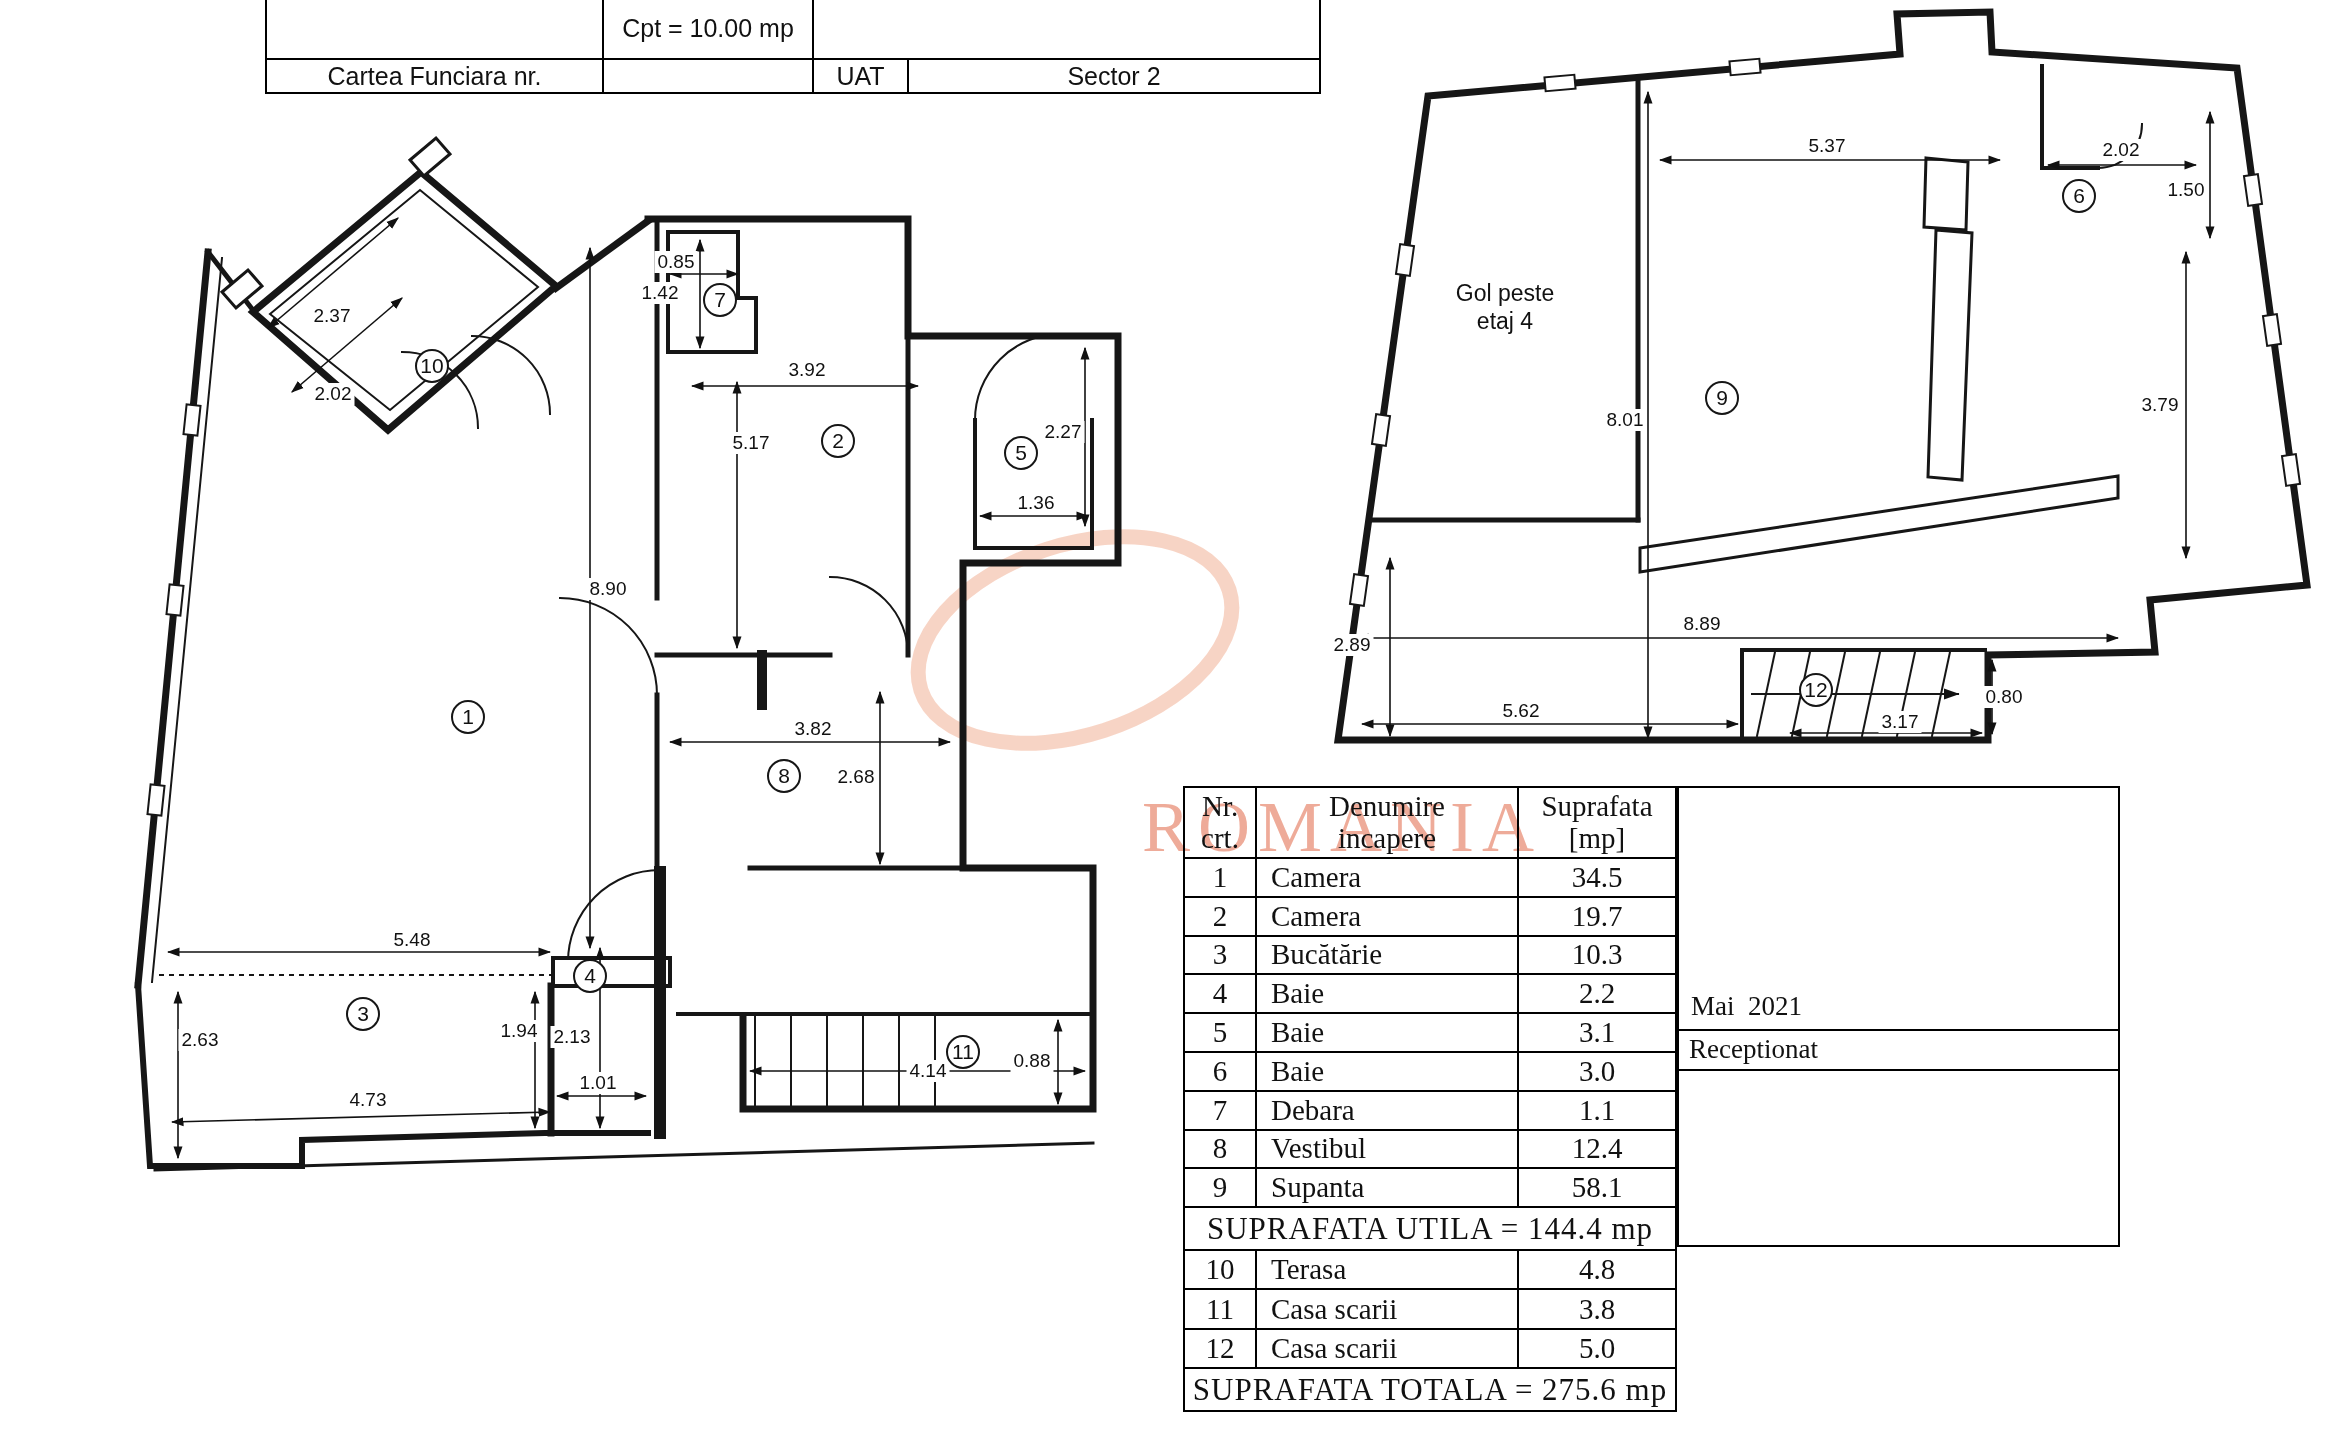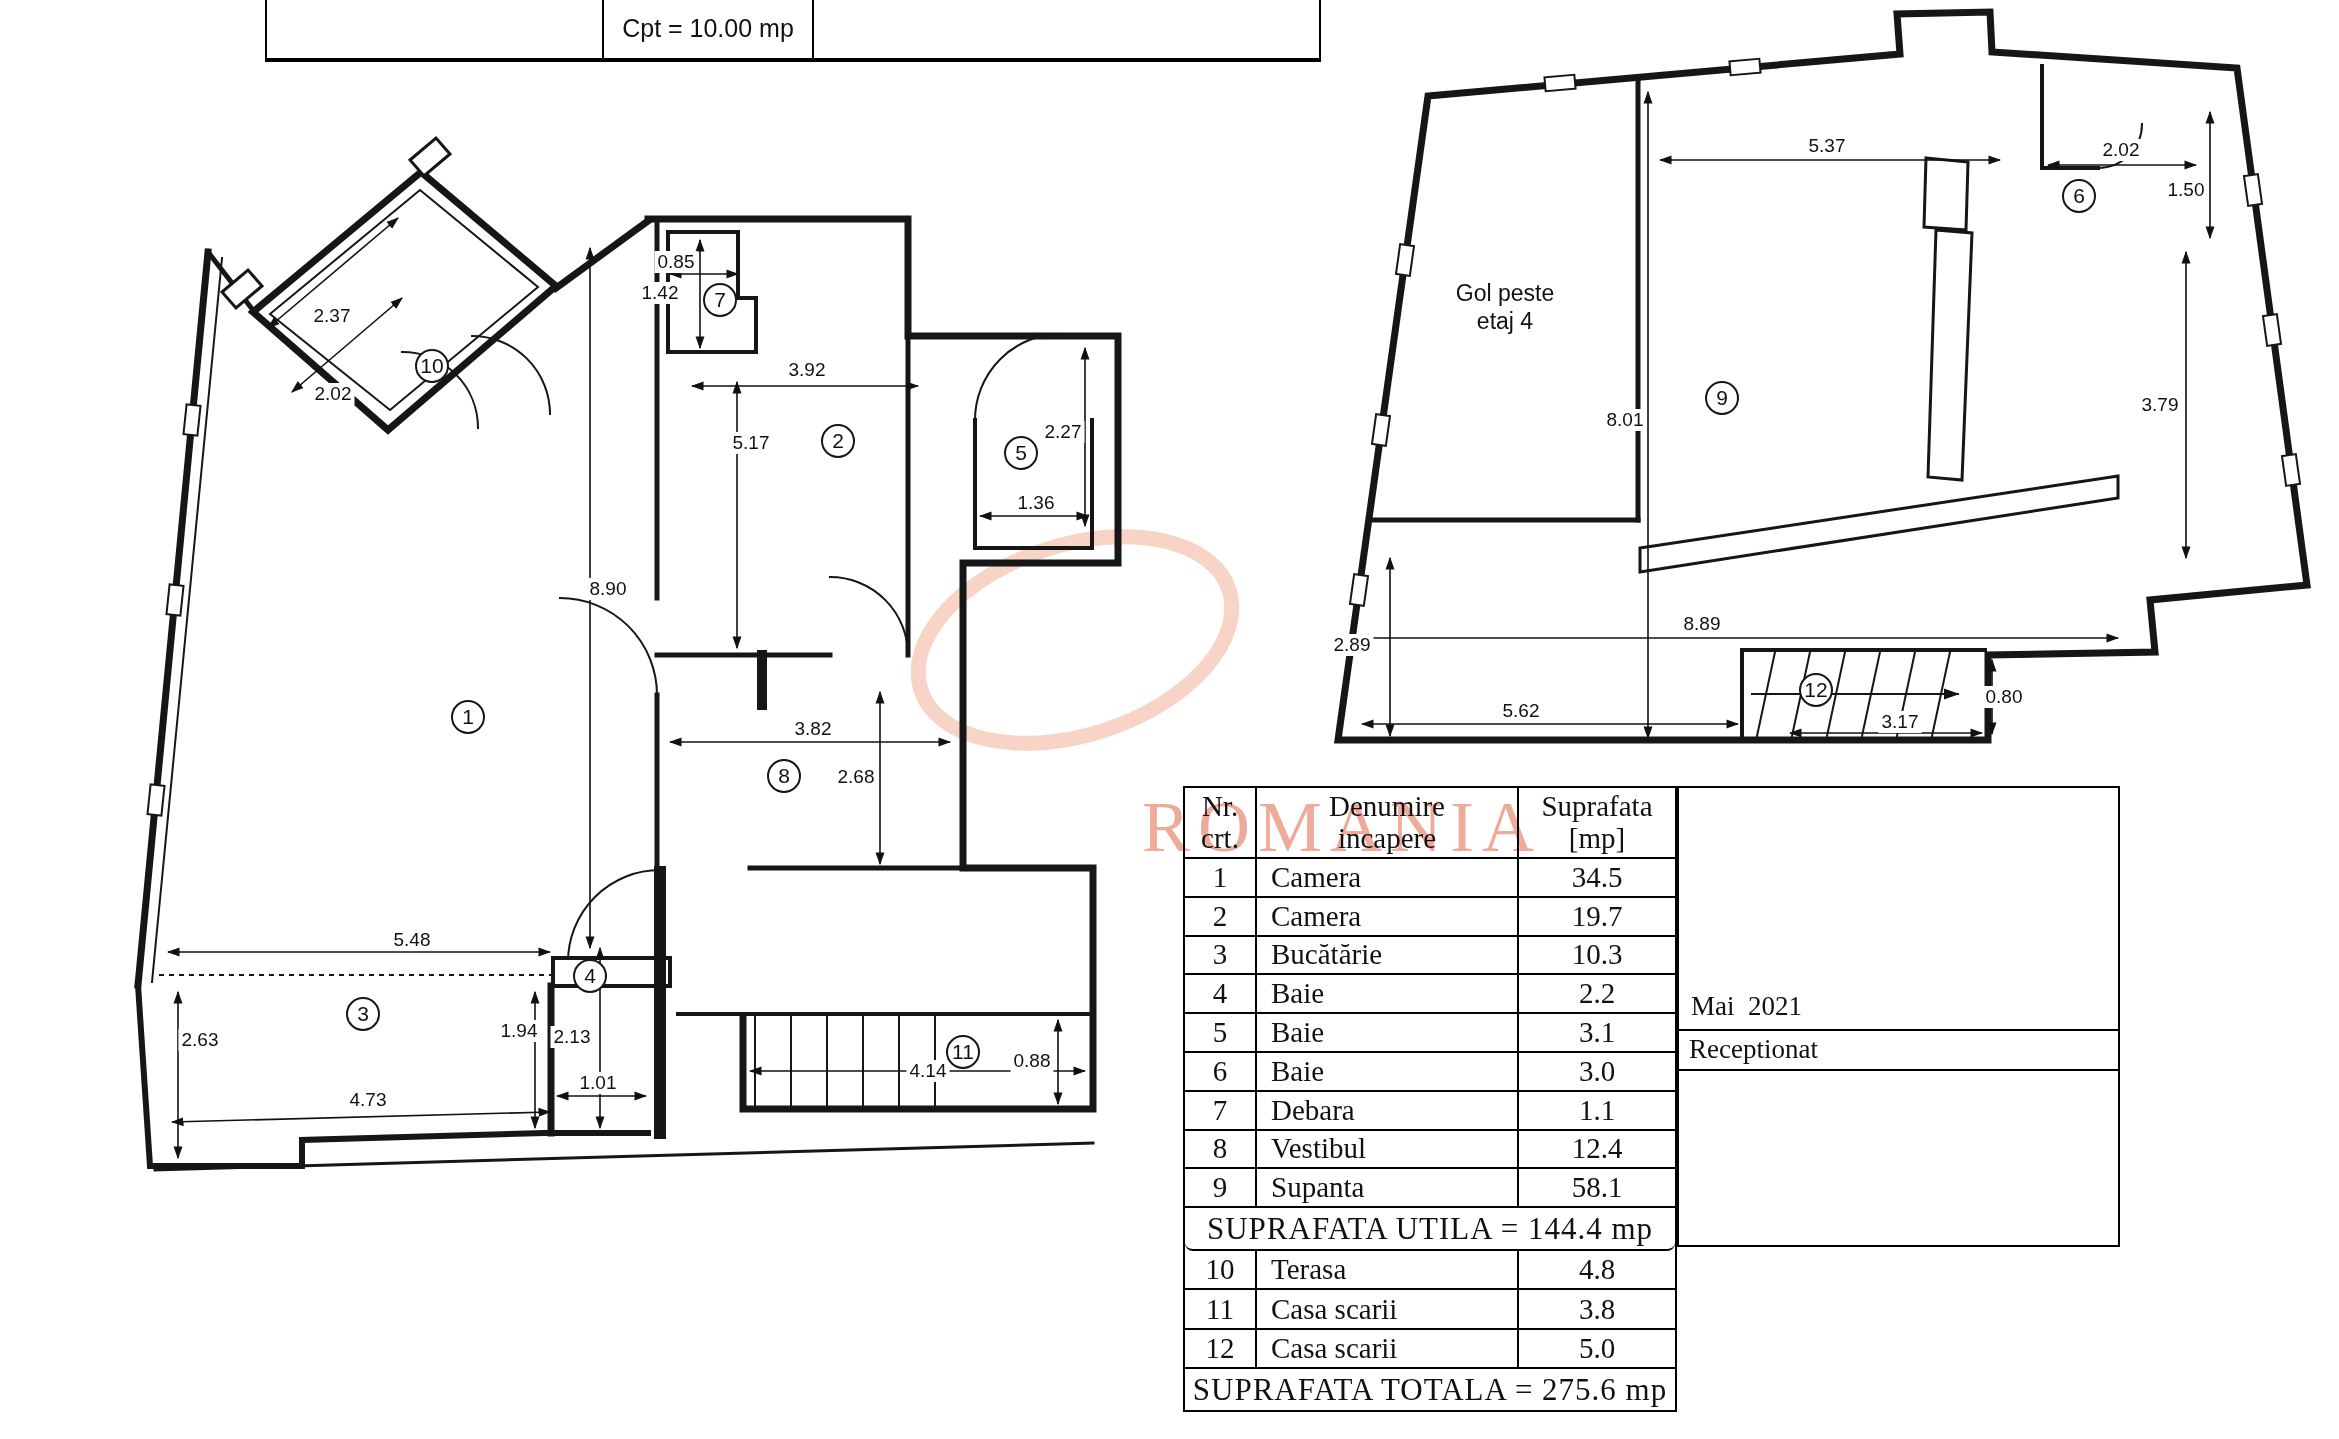--- a/index.html
+++ b/index.html
@@ -36,21 +36,21 @@
   .rt-hcell{display:flex;align-items:center;justify-content:center;text-align:center;
             white-space:pre-line;line-height:1.1;box-sizing:border-box;}
   .rt-row{display:flex;height:36.8px;border-bottom:2px solid #000;}
   .rt-lower .rt-row{height:37.3px;}
   .c-nr{width:72px;display:flex;align-items:center;justify-content:center;
         border-right:2px solid #000;box-sizing:border-box;}
   .c-name{width:262px;display:flex;align-items:center;padding-left:14px;
           border-right:2px solid #000;box-sizing:border-box;}
   .c-area{width:156px;display:flex;align-items:center;justify-content:center;box-sizing:border-box;}
   .rt-total{display:flex;align-items:center;justify-content:center;height:41px;
-            border-bottom:2px solid #000;font-size:31px;letter-spacing:1px;border-radius:8px;}
+            border-bottom:2px solid #000;font-size:31px;letter-spacing:1px;}
   .rt-total:last-child{border-bottom:none;}
   
   .stamp-panel{position:absolute;left:1677px;top:786px;width:443px;height:461px;z-index:4;
                border:2px solid #000;box-sizing:border-box;font-family:"Liberation Serif",serif;
                font-size:27px;}
   .sp-line1{position:absolute;left:0;right:0;top:241px;border-top:2px solid #000;}
   .sp-line2{position:absolute;left:0;right:0;top:281px;border-top:2px solid #000;}
   .sp-date{position:absolute;left:12px;top:203px;white-space:pre;}
   .sp-recv{position:absolute;left:10px;top:246px;white-space:pre;}
 </style>
@@ -254,20 +254,26 @@
   <span class="ptxt" style="left: 1505px; top: 308px; text-align: center;">Gol peste
 etaj 4</span>
     </div>
 
   <div class="top-table">
     <div class="tt-row tt-row1">
       <div class="tt-cell" style="width:335px"></div>
       <div class="tt-cell" style="width:210px">Cpt = 10.00 mp</div>
       <div class="tt-cell" style="flex:1"></div>
     </div>
+    <div class="tt-row tt-row2">
+      <div class="tt-cell" style="width:335px">Cartea Funciara nr.</div>
+      <div class="tt-cell" style="width:210px"></div>
+      <div class="tt-cell" style="width:95px">UAT</div>
+      <div class="tt-cell" style="flex:1">Sector 2</div>
+    </div>
   </div>
 
   <div class="room-table">
     <div class="rt-head">
       <div class="rt-hcell c-nr">Nr.
 crt.</div>
       <div class="rt-hcell c-name" style="justify-content:center;padding-left:0;">Denumire
 incapere</div>
       <div class="rt-hcell c-area">Suprafata
 [mp]</div>

